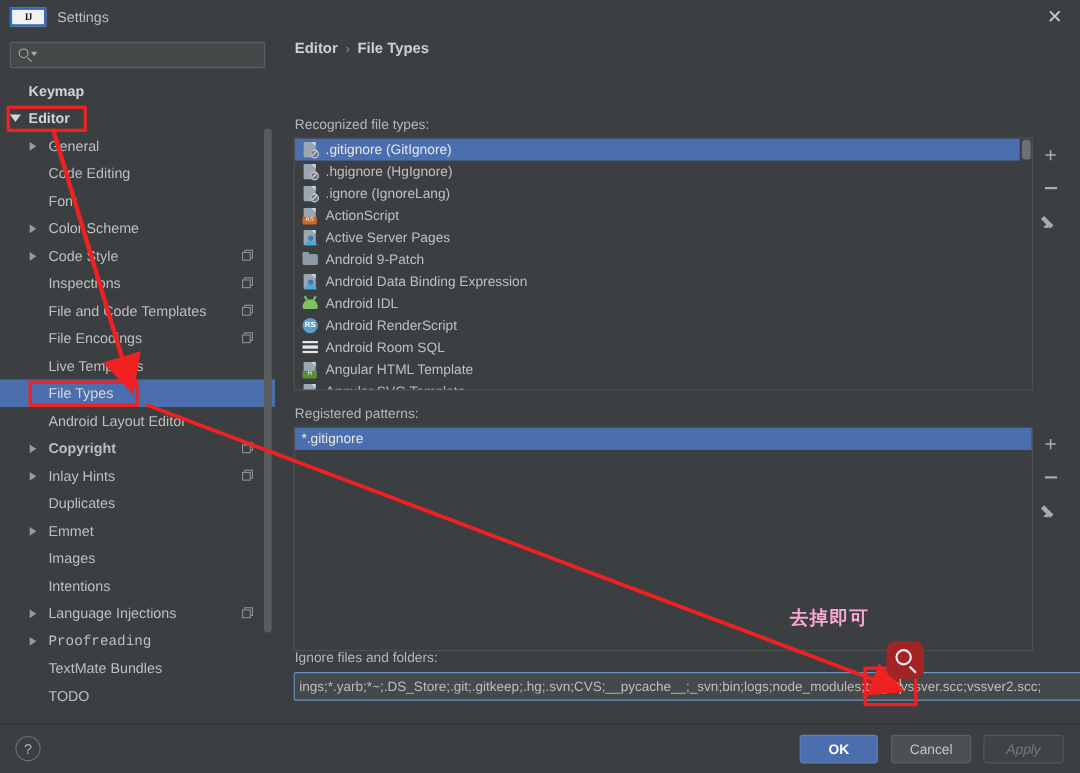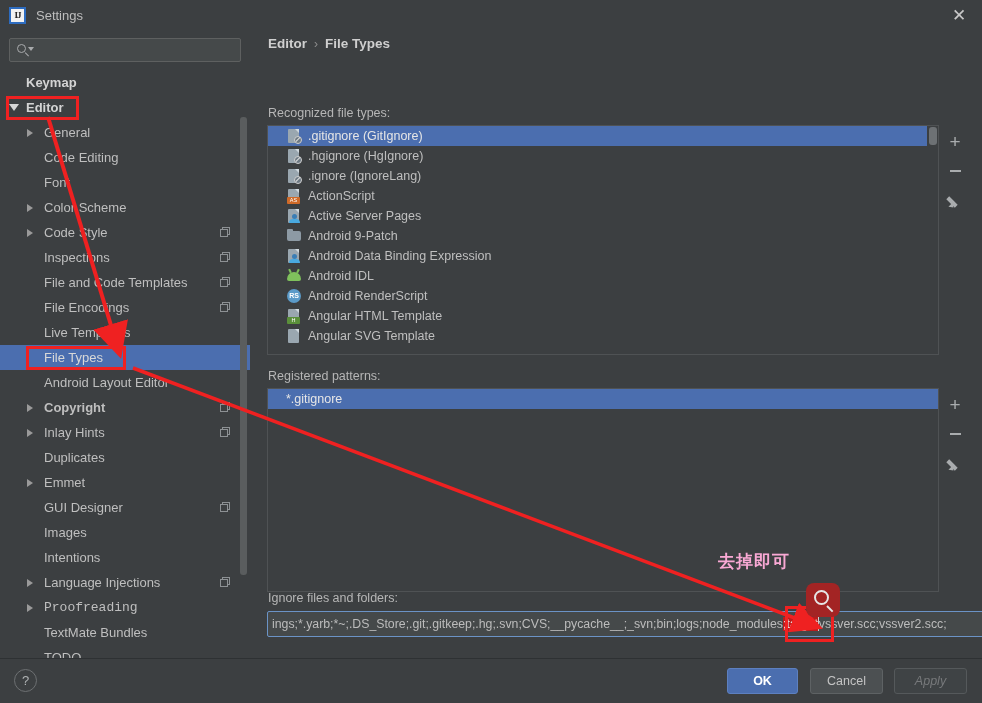--- a/index.html
+++ b/index.html
@@ -16,21 +16,21 @@
     color: #bbbbbb;
   }
 
   
   .titlebar {
     position: absolute; left: 0; top: 0; width: 982px; height: 30px;
     background: #3c3f41;
     display: flex; align-items: center;
   }
   .ij-logo {
-    margin-left: 9px; width: 17px; height: 17px;
+    margin-left: 9px; width: 33px; height: 17px;
     border: 2px solid #2d6cc0; background: #f2f2f2;
     display: flex; align-items: center; justify-content: center;
     font-family: "Liberation Serif", serif;
     font-size: 9px; font-weight: bold; color: #1c1c1c; letter-spacing: -1px;
     line-height: 1;
   }
   .title-text {
     margin-left: 10px; font-size: 13px; color: #bdbdbd;
   }
   .win-close {
@@ -126,21 +126,21 @@
     position: absolute; font-size: 12.5px; color: #b6b6b6;
   }
 
   .list-box {
     position: absolute; background: #3c3f41;
     border: 1px solid #4f5254;
     overflow: hidden;
   }
   .list-row {
     height: 20px; display: flex; align-items: center;
-    font-size: 12.5px; color: #bfbfbf; padding-left: 18px;
+    font-size: 12.5px; color: #bfbfbf; padding-left: 6px;
     white-space: nowrap; cursor: default;
   }
   .list-row.selected { background: #4b6eaf; color: #e6e6e6; }
   .ficon { width: 16px; height: 16px; margin-right: 6px; position: relative; flex: none; }
 
   
   .ficon .page {
     position: absolute; left: 2px; top: 1px; width: 11px; height: 14px;
     background: #9aa7b0; border-radius: 1px;
   }
@@ -382,27 +382,20 @@
           </span>
         </div>
         <div class="tree-row">
           <span class="label" style="margin-left: 44px;">Duplicates</span>
         </div>
         <div class="tree-row">
           <span class="arrow" style="left: 27px;"></span>
           <span class="label" style="margin-left: 44px;">Emmet</span>
         </div>
         <div class="tree-row">
-          <span class="label" style="margin-left: 44px;">GUI Designer</span>
-          <span class="copy-badge">
-            <span class="b1"></span>
-            <span class="b2"></span>
-          </span>
-        </div>
-        <div class="tree-row">
           <span class="label" style="margin-left: 44px; text-align: center;">Images</span>
         </div>
         <div class="tree-row">
           <span class="label" style="margin-left: 44px;">Intentions</span>
         </div>
         <div class="tree-row">
           <span class="arrow" style="left: 27px;"></span>
           <span class="label" style="margin-left: 44px;">Language Injections</span>
           <span class="copy-badge">
             <span class="b1"></span>
@@ -496,20 +489,30 @@
           <span class="ficon">
             <span class="android"></span>
           </span>
           <span>Android IDL</span>
         </div>
         <div class="list-row">
           <span class="ficon">
             <span class="circ">RS</span>
           </span>
           <span>Android RenderScript</span>
+        </div>
+        <div class="list-row">
+          <span class="ficon">
+            <span class="sqllines">
+              <i></i>
+              <i></i>
+              <i></i>
+            </span>
+          </span>
+          <span>Android Room SQL</span>
         </div>
         <div class="list-row">
           <span class="ficon">
             <span class="page"></span>
             <span class="fold"></span>
             <span class="tag" style="background:#5a8f3a">H</span>
           </span>
           <span>Angular HTML Template</span>
         </div>
         <div class="list-row">

